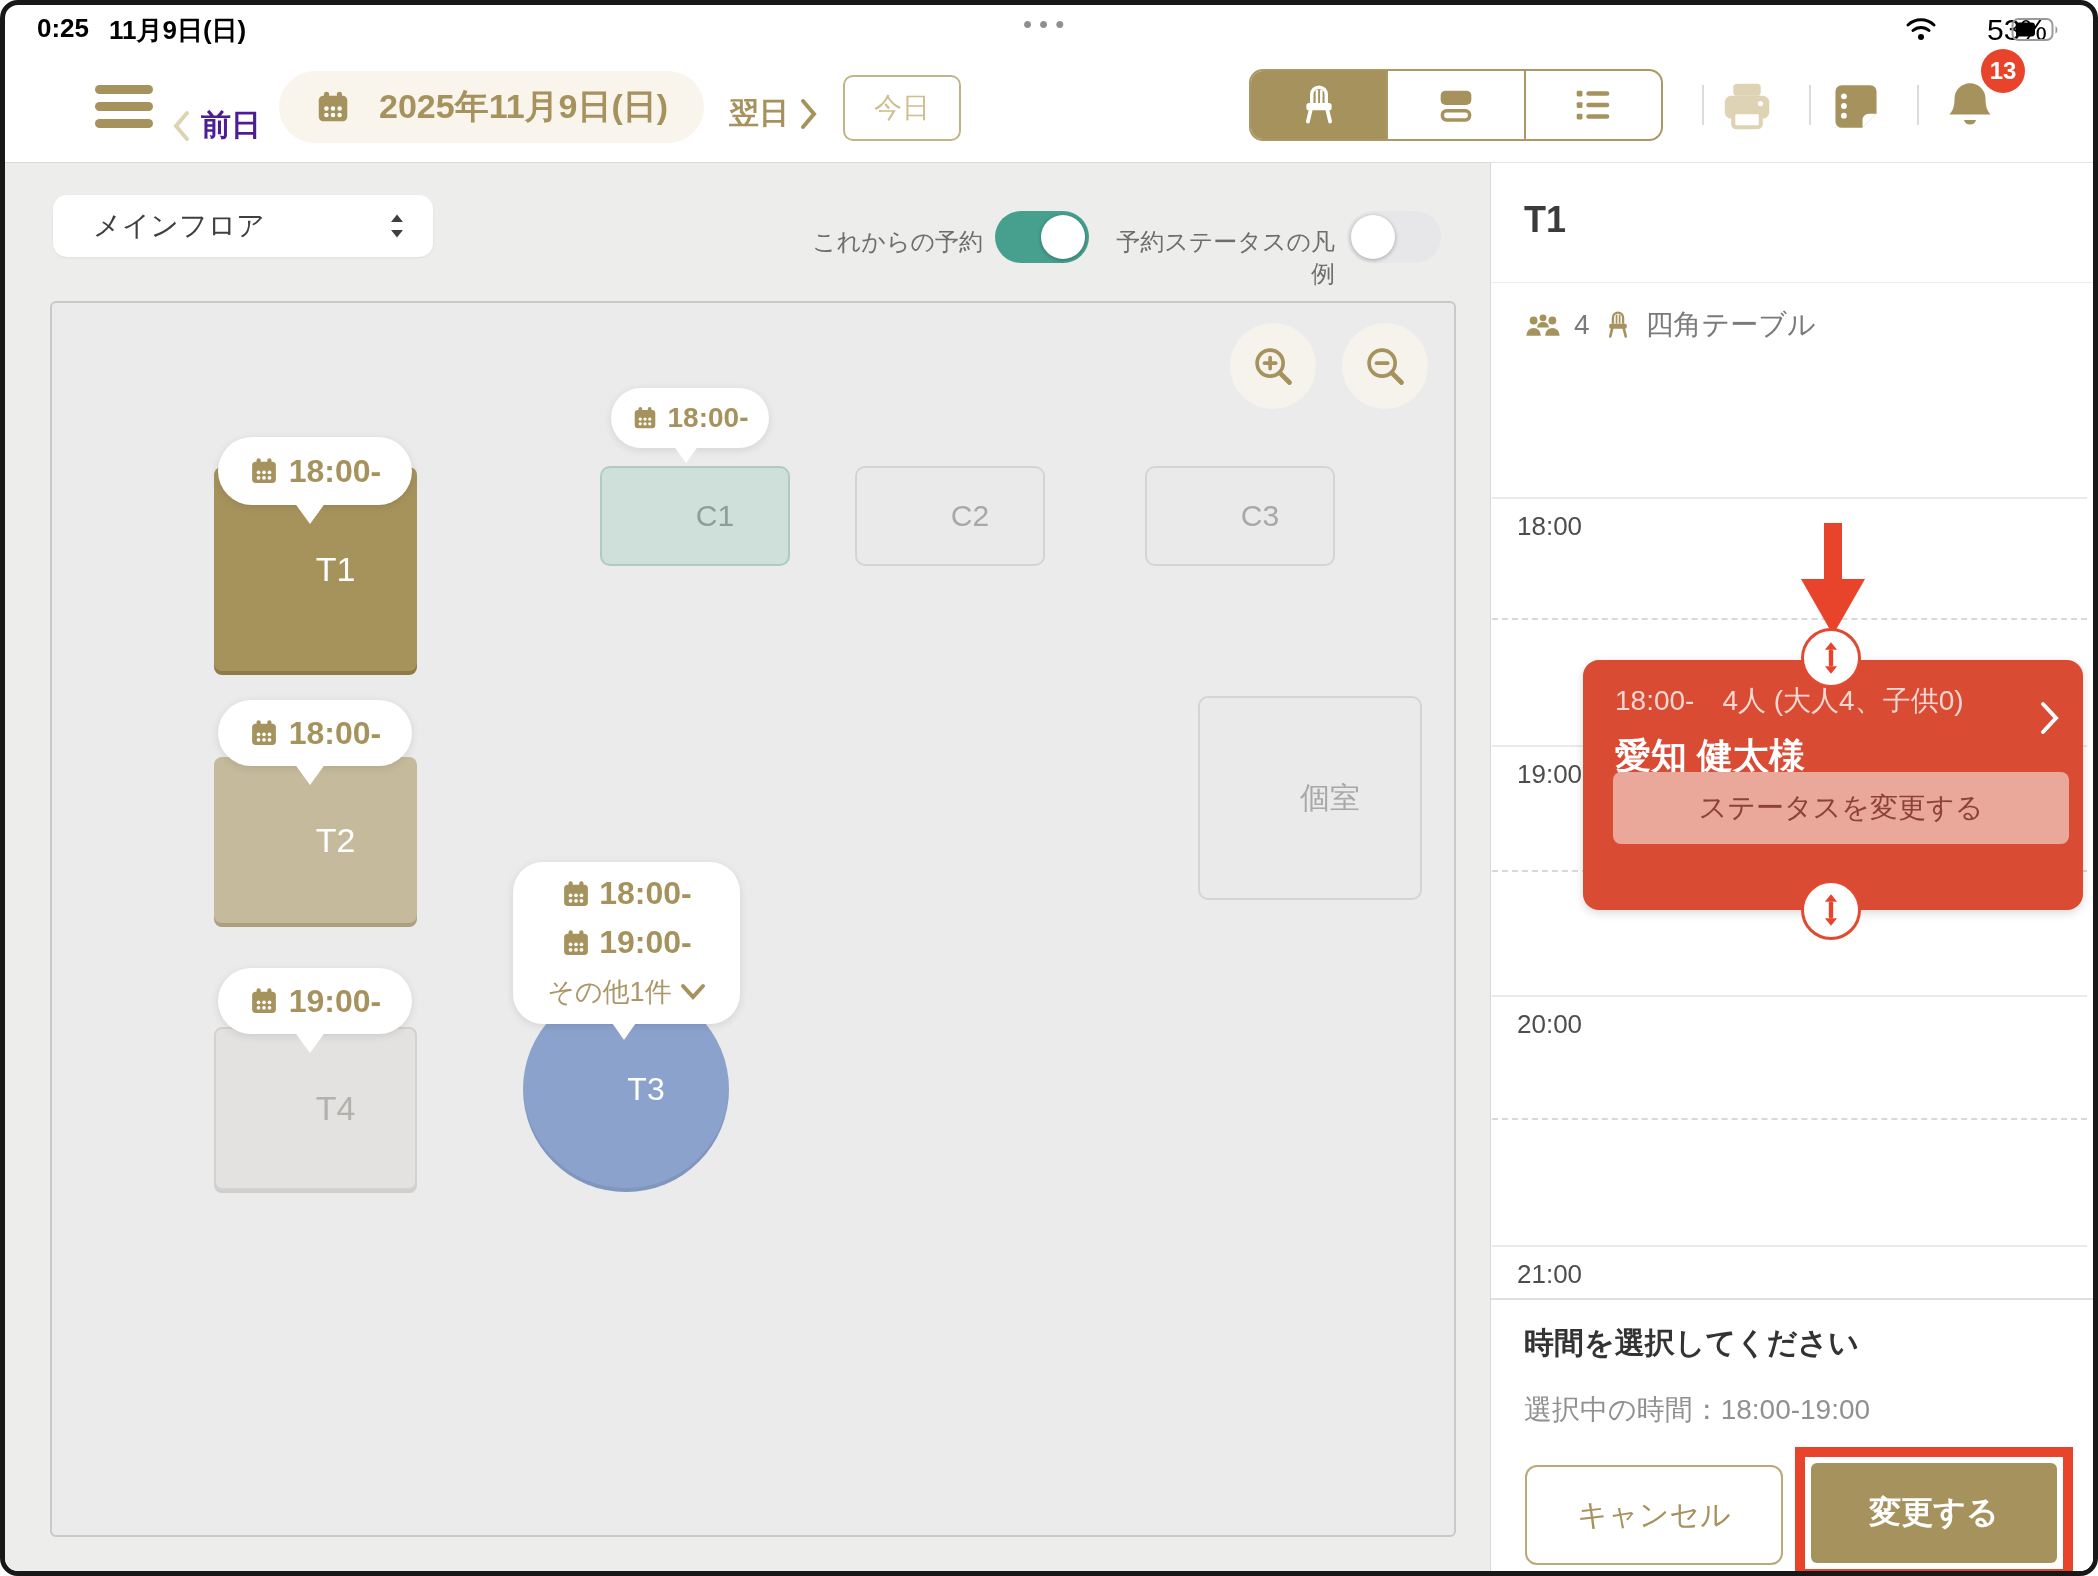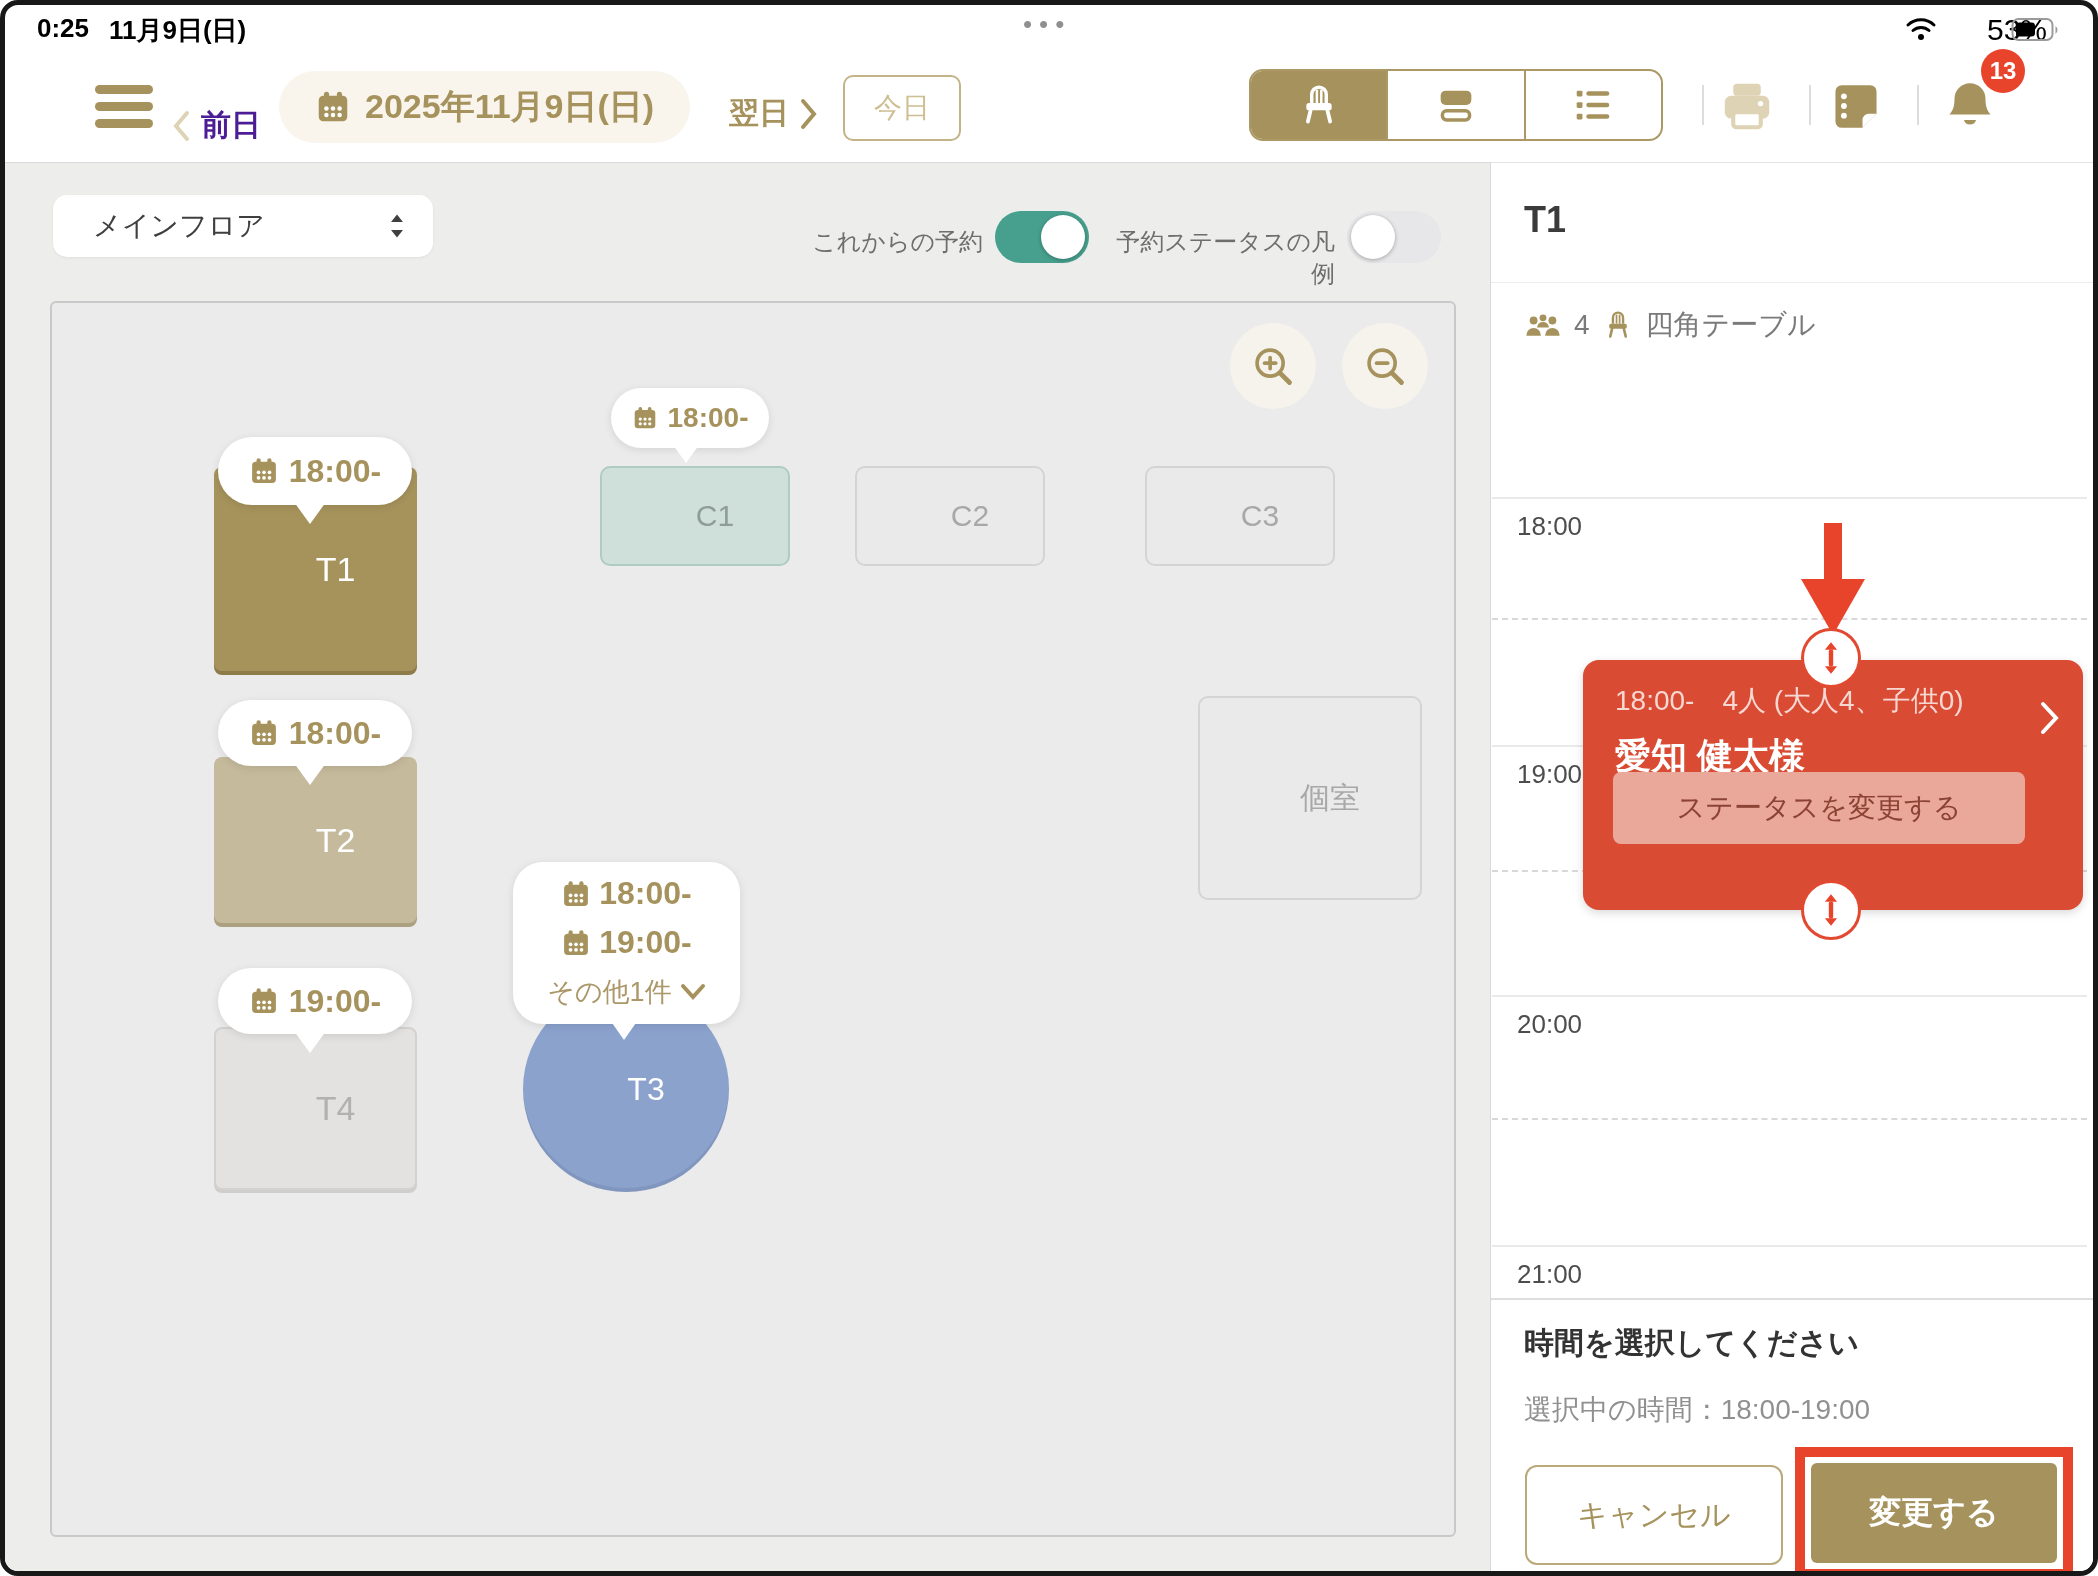--- a/index.html
+++ b/index.html
@@ -15,21 +15,21 @@
   #battery-percent { position:absolute; left:1982px; top:8px; font-size:30px; color:#000; }
   #battery-icon { position:absolute; left:2006px; top:12px; }
 
   
   #hamburger { position:absolute; left:90px; top:80px; width:58px; height:44px; cursor:pointer; }
   #hamburger span { display:block; height:9px; border-radius:5px; background:#a6925c; margin-bottom:8px; }
   .nav-link { position:absolute; display:flex; align-items:center; gap:10px; font-size:30px; font-weight:600; cursor:pointer; }
   #prev-day { left:166px; top:100px; color:#4c1d95; }
   #next-day { left:724px; top:88px; color:#a6925c; }
   #date-pill { position:absolute; left:274px; top:66px; height:72px; display:inline-flex; align-items:center;
-               gap:14px; padding:0 36px; background:#f9f5ed; border-radius:36px; cursor:pointer; }
+               gap:28px; padding:0 36px; background:#f9f5ed; border-radius:36px; cursor:pointer; }
   #date-pill .txt { font-size:34px; font-weight:700; color:#a6925c; }
   #today-btn { position:absolute; left:838px; top:70px; width:118px; height:66px; background:#fff;
                border:2px solid #c3b488; border-radius:10px; color:#cdbf92; font-size:28px;
                display:flex; align-items:center; justify-content:center; cursor:pointer; }
   #segmented { position:absolute; left:1244px; top:64px; width:414px; height:72px; border:2px solid #ab9865;
                border-radius:14px; overflow:hidden; display:flex; background:#fff; }
   .seg { flex:1; display:flex; align-items:center; justify-content:center; cursor:pointer; }
   .seg + .seg { border-left:2px solid #ab9865; }
   .seg.active { background:#a6925c; }
   .hdr-div { position:absolute; top:80px; width:2px; height:40px; background:#dcdcdc; }
@@ -114,21 +114,21 @@
                  border:3px solid #e14a30; display:flex; align-items:center; justify-content:center;
                  z-index:6; cursor:grab; }
   #handle-top { left:1796px; top:623px; } #handle-bottom { left:1796px; top:875px; }
 
   #res-card { position:absolute; left:1578px; top:655px; width:500px; height:250px; background:#d94b33;
               border-radius:16px; z-index:4; padding:22px 32px; cursor:pointer;
               box-shadow:0 3px 10px rgba(0,0,0,.15); }
   #res-summary { font-size:28px; color:rgba(255,255,255,.78); }
   #res-guest { margin-top:12px; font-size:36px; font-weight:700; color:#fff; }
   #res-chevron { position:absolute; right:22px; top:40px; }
-  #status-btn { position:absolute; left:30px; top:112px; width:412px; height:72px; background:#eaa89a;
+  #status-btn { position:absolute; left:30px; top:112px; width:456px; height:72px; background:#eaa89a;
                 border-radius:8px; color:#8c4335; font-size:28px; display:flex; align-items:center;
                 justify-content:center; cursor:pointer; }
 
   #ft-title { position:absolute; left:1519px; top:1318px; font-size:30px; font-weight:700; color:#333; }
   #ft-selected { position:absolute; left:1519px; top:1386px; font-size:28px; color:#909090; }
   #cancel-btn { position:absolute; left:1520px; top:1460px; width:258px; height:100px; background:#fff;
                 border:2px solid #b9a97b; border-radius:12px; color:#a6925c; font-size:30px;
                 display:flex; align-items:center; justify-content:center; cursor:pointer; }
   #confirm-highlight { position:absolute; left:1790px; top:1442px; width:278px; height:132px;
                        border:10px solid #e8432b; padding:6px; }

